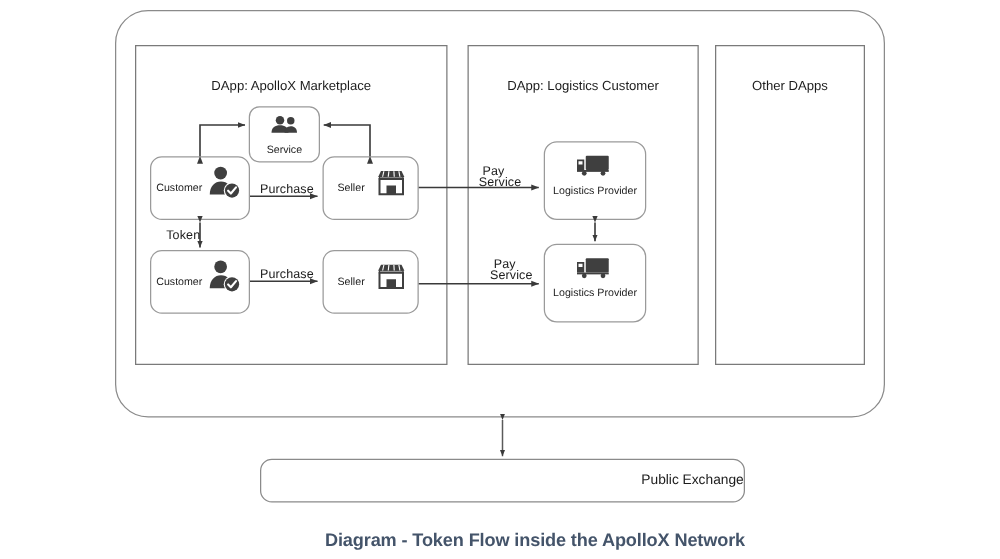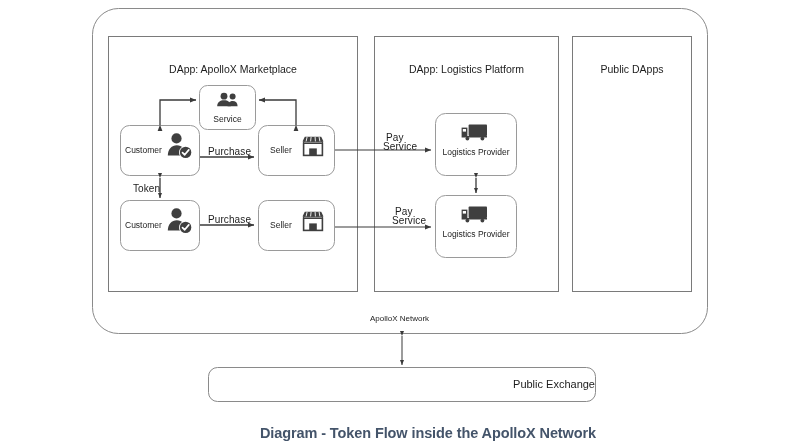--- a/index.html
+++ b/index.html
@@ -189,23 +189,23 @@
       <path d="M0.6,3.6 L6.4,3.6 L6.4,12 L0.6,12 Z"></path>
       <rect x="1.8" y="5.0" width="3.2" height="2.6" fill="#ffffff"></rect>
       <rect x="0.6" y="12" width="25.4" height="1.5"></rect>
       <circle cx="6.4" cy="14.6" r="1.9"></circle>
       <circle cx="21.4" cy="14.6" r="1.9"></circle>
     </g>
   </svg>
 
   <div class="panel-title" style="left:108px; top:63px; width:250px;">DApp: ApolloX Marketplace</div>
 
-  <div class="panel-title" style="left:374px; top:63px; width:185px;">DApp: Logistics Platform</div>
-
-  <div class="panel-title" style="left:572px; top:63px; width:120px;">Public DApps</div>
+  <div class="panel-title" style="left:374px; top:63px; width:185px;">DApp: Logistics Customer</div>
+
+  <div class="panel-title" style="left:572px; top:63px; width:120px;">Other DApps</div>
 
   <div class="node-label" style="left:200px; top:114px; width:55px; text-align:center;">Service</div>
 
   <div class="node-label" style="left:125px; top:145px;">Customer</div>
 
   <div class="node-label" style="left:125px; top:220px;">Customer</div>
 
   <div class="node-label" style="left:270px; top:145px;">Seller</div>
 
   <div class="node-label" style="left:270px; top:220px;">Seller</div>
@@ -219,19 +219,18 @@
   <div class="lbl" style="left:208px; top:214px;">Purchase</div>
 
   <div class="lbl" style="left:133px; top:183px;">Token</div>
 
   <div class="lbl" style="left:386px; top:132px;">Pay</div>
   <div class="lbl" style="left:383px; top:141px;">Service</div>
 
   <div class="lbl" style="left:395px; top:206px;">Pay</div>
   <div class="lbl" style="left:392px; top:215px;">Service</div>
 
-  <div class="net-label" style="left:92px; top:314px; width:615px; text-align:center;">ApolloX Network</div>
 
   <div class="exch-label" style="left:208px; top:378px; width:387px; text-align:right;">Public Exchange</div>
 
   <div class="caption">Diagram - Token Flow inside the ApolloX Network</div>
 
 </div>
 
 </body></html>

